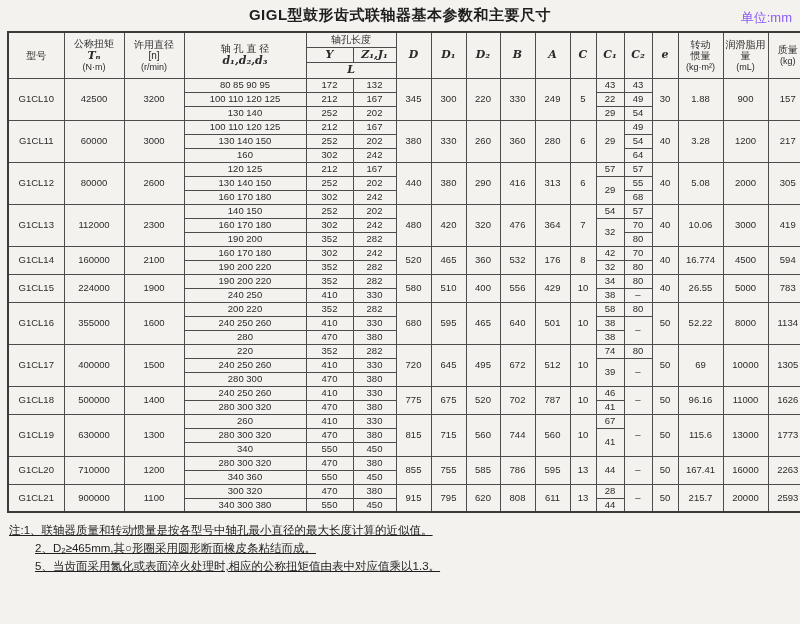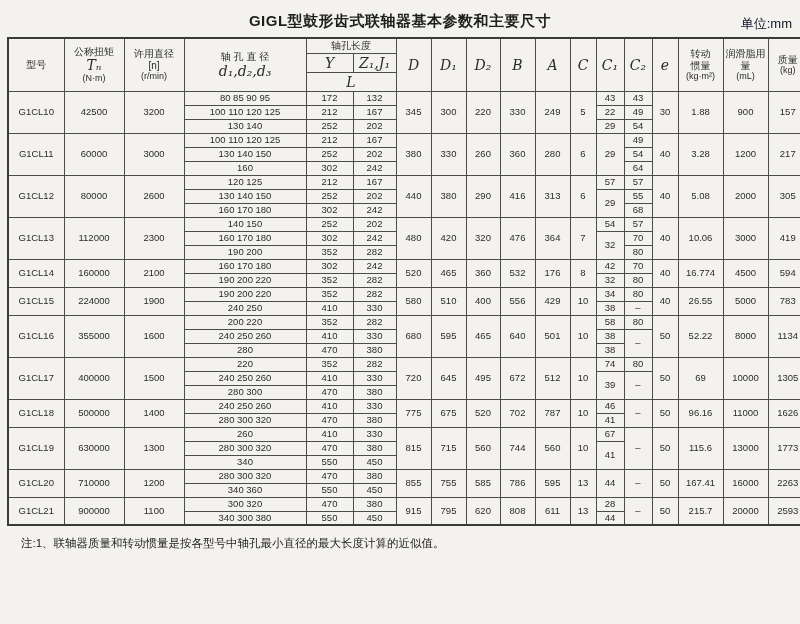--- a/index.html
+++ b/index.html
@@ -3,50 +3,50 @@
 <meta charset="utf-8">
 <style>
   html,body{margin:0;padding:0;}
   body{
     width:800px;height:624px;
     background:#f3f2ee;
     font-family:"Liberation Sans","DejaVu Sans",sans-serif;
     color:#2b2b2b;
     -webkit-font-smoothing:antialiased;
   }
-  .page{padding:12px 7px 0 7px;}
+  .page{padding:6px 7px 0 7px;}
   .title-row{
     position:relative;height:22px;margin-bottom:3px;
   }
   .title{
     position:absolute;left:0;right:0;text-align:center;
     font-size:15px;font-weight:700;letter-spacing:.5px;color:#1e1e1e;
   }
   .unit{
-    position:absolute;right:1px;top:3px;font-size:13px;color:#0f172a;
+    position:absolute;right:1px;top:3px;font-size:13px;color:#8b5cf6;
   }
   table{
     border-collapse:collapse;table-layout:fixed;width:786px;
   }
   th,td{
     border:1px solid #4c4c4c;
     text-align:center;vertical-align:middle;
     padding:0 1px;
     font-size:9.5px;line-height:1.25;
     color:#2b2b2b;
     overflow:hidden;white-space:nowrap;
   }
   thead th{font-weight:400;font-size:10px;line-height:1.15;padding:1px 0;}
   thead tr{height:13px;}
   tbody tr{height:14px;}
   table{border:2px solid #3a3a3a;}
-  .sym{font-style:italic;font-family:"DejaVu Serif",serif;font-size:14px;}
+  .sym{font-style:italic;font-family:"DejaVu Serif",serif;font-size:11px;font-weight:bold;}
   .hdr-small{font-size:9px;display:block;}
   .hdr-line{display:block;}
-  .notes{margin:9px 2px 0 14px;font-size:11.5px;line-height:1.55;color:#1f1f1f;}
+  .notes{margin:9px 2px 0 2px;font-size:11.5px;line-height:1.55;color:#1f1f1f;text-decoration:underline;}
   .notes div:not(:first-child){margin-left:26px;}
 </style>
 </head>
 <body>
 
 <div class="page">
   <div class="title-row">
     <div class="title">GIGL型鼓形齿式联轴器基本参数和主要尺寸</div>
     <div class="unit">单位:mm</div>
   </div>
@@ -480,14 +480,16 @@
           <td>340 300 380</td>
           <td>550</td>
           <td>450</td>
           <td>44</td>
         </tr>
       </tbody>
   </table>
 
   <div class="notes">
     <div>注:1、联轴器质量和转动惯量是按各型号中轴孔最小直径的最大长度计算的近似值。</div>
+    <div>2、D₂≥465mm,其○形圈采用圆形断面橡皮条粘结而成。</div>
+    <div>5、当齿面采用氮化或表面淬火处理时,相应的公称扭矩值由表中对应值乘以1.3。</div>
   </div>
 </div>
 
 </body></html>

